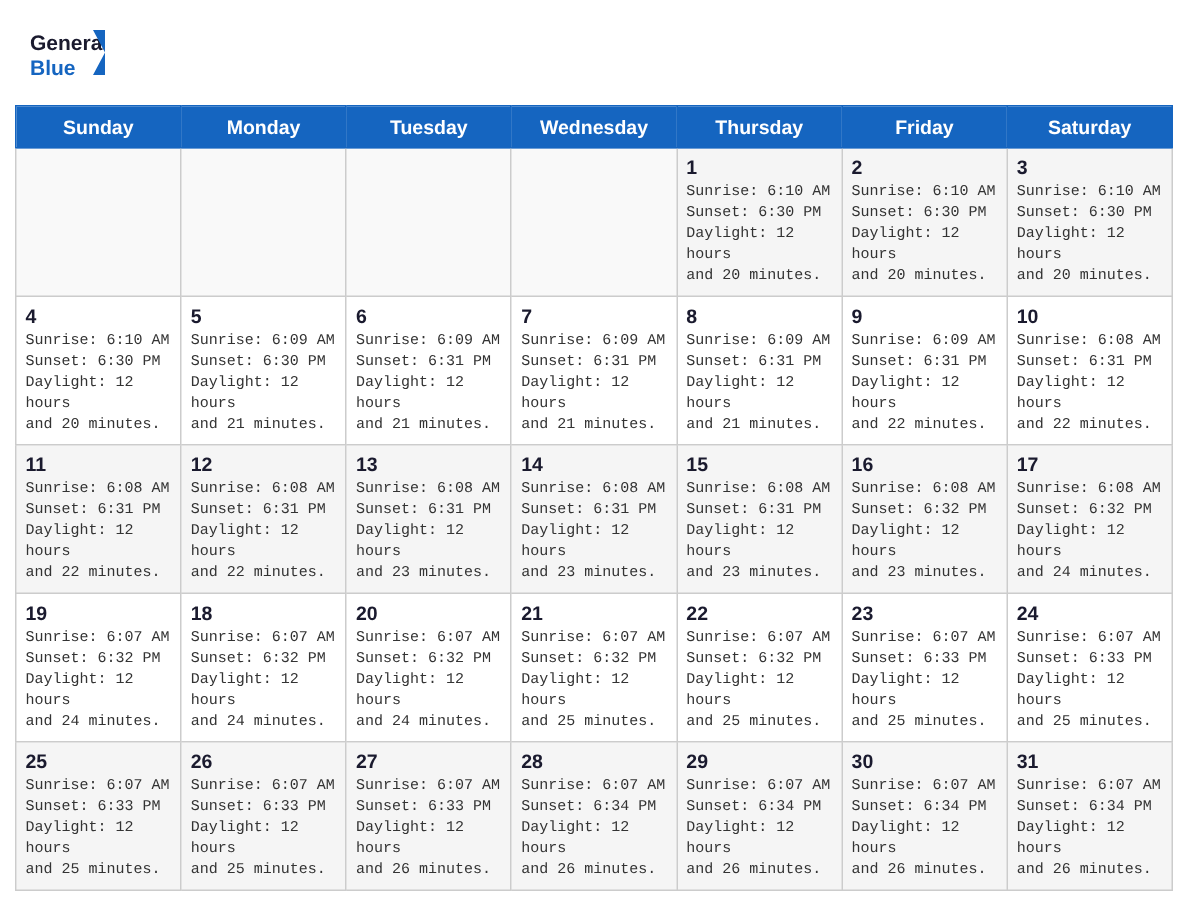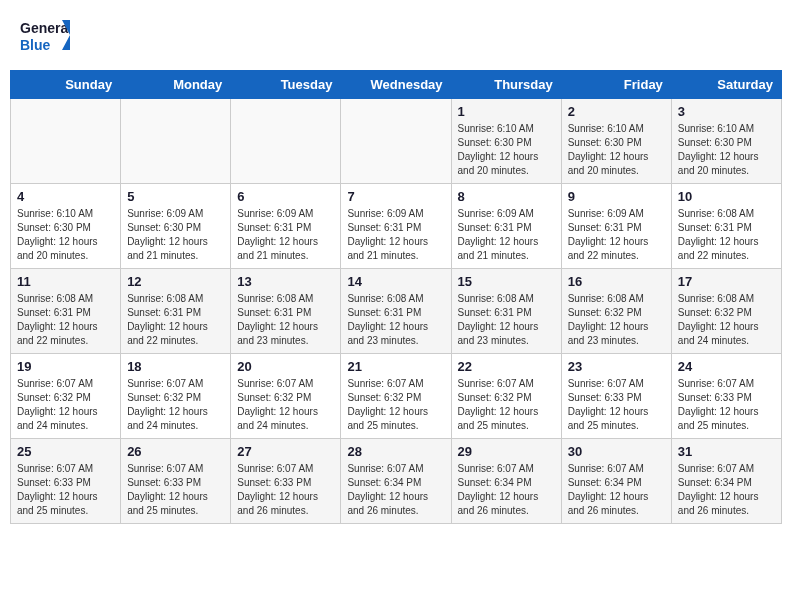--- a/index.html
+++ b/index.html
@@ -35,21 +35,21 @@
       color: #333;
     }
     .calendar {
       width: 100%;
       border-collapse: collapse;
       border: 1px solid #ccc;
     }
     .calendar th {
       background-color: #1565c0;
       color: #fff;
-      text-align: right;
+      text-align: center;
       padding: 6px 8px;
       font-size: 13px;
       border: 1px solid #1565c0;
     }
     .calendar td {
       vertical-align: top;
       padding: 5px 6px;
       border: 1px solid #ccc;
       width: 110px;
       min-height: 80px;
@@ -64,20 +64,21 @@
       font-size: 13px;
       font-weight: bold;
       color: #1a1a2e;
       display: block;
       margin-bottom: 3px;
     }
     .day-info {
       font-size: 10px;
       color: #333;
       line-height: 1.4;
+      font-family: Liberation Mono, monospace;
     }
     tr:nth-child(odd) td {
       background: #f5f5f5;
     }
     tr:nth-child(even) td {
       background: #fff;
     }
     .calendar thead tr th {
       background: #1565c0;
     }

